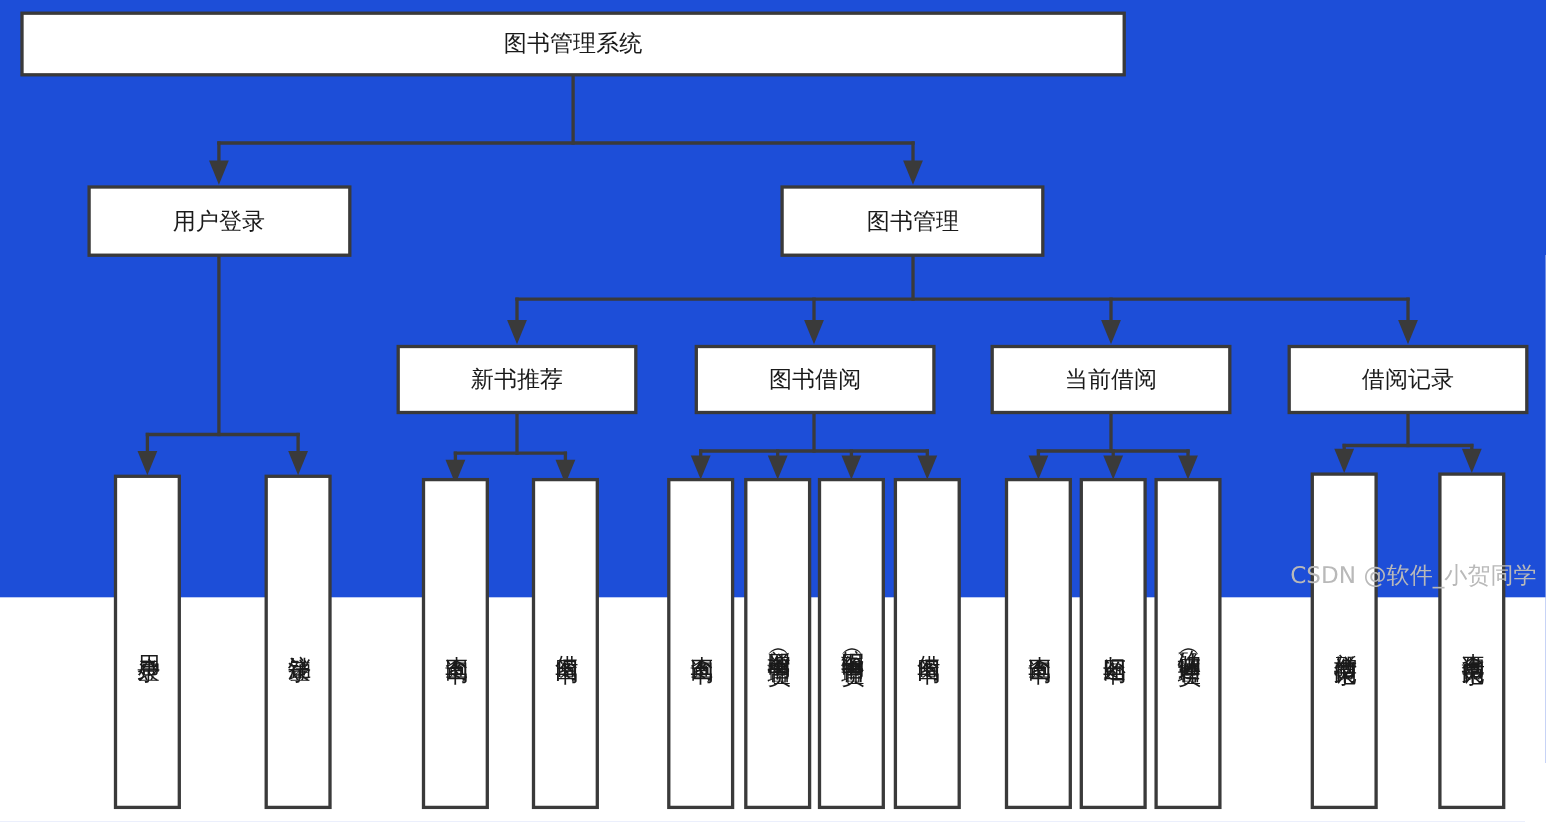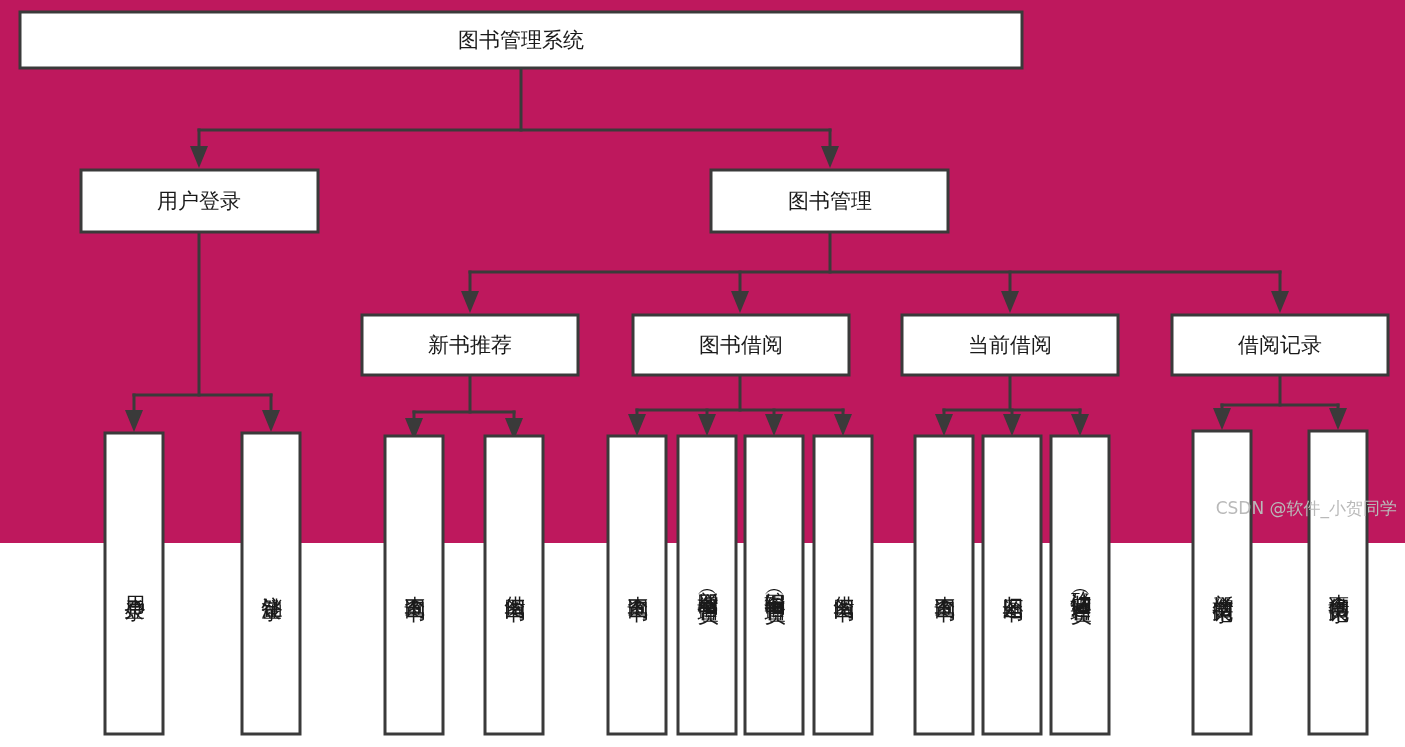--- a/index.html
+++ b/index.html
@@ -10,21 +10,21 @@
   body {
     width: 1405px;
     height: 747px;
     font-family: "DejaVu Sans", "Liberation Sans", sans-serif;
     overflow: hidden;
   }
   #diagram-root {
     position: relative;
     width: 1405px;
     height: 543px;
-    background: #be185d;
+    background: #1d4ed8;
   }
   svg.diagram {
     position: absolute;
     top: 0;
     left: 0;
     width: 1405px;
     height: 747px;
   }
   .node-rect {
     fill: #ffffff;
@@ -52,23 +52,23 @@
   }
   .label-v {
     font-size: 21px;
     writing-mode: vertical-rl;
     text-orientation: upright;
     letter-spacing: 2px;
   }
   .watermark {
     position: absolute;
     right: 8px;
-    bottom: 23px;
+    bottom: 6px;
     font-family: "DejaVu Sans", "Liberation Sans", sans-serif;
-    font-size: 17px;
+    font-size: 21px;
     color: #b9b9b9;
     white-space: nowrap;
     pointer-events: none;
   }
 </style>
 </head>
 <body>
 
 <div id="diagram-root">
 

